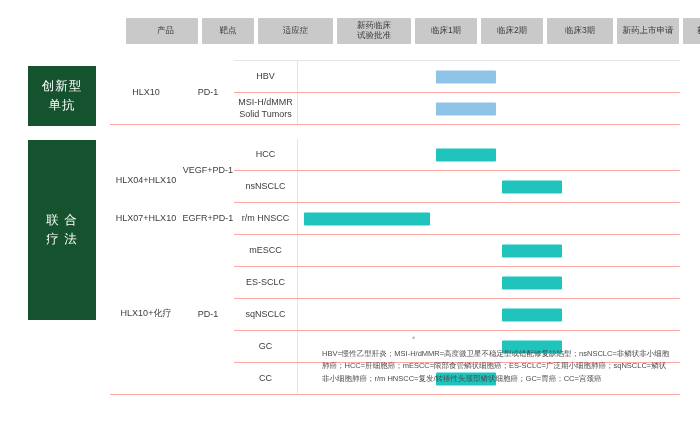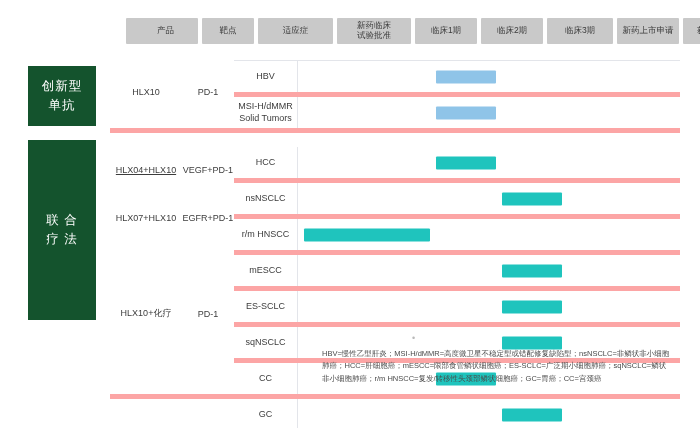--- a/index.html
+++ b/index.html
@@ -73,21 +73,21 @@
   .grid {
     position: absolute;
     left: 110px;
     top: 60px;
     width: 570px;
   }
   .row {
     display: flex;
     align-items: stretch;
     position: relative;
-    border-bottom: 5px solid #fca5a5;
+    border-bottom: 1px solid #fca5a5;
   }
   .row.first {
     border-top: 1px solid #e3e5ea;
   }
   .cell-drug, .cell-target, .cell-indication {
     display: flex;
     align-items: center;
     justify-content: center;
     text-align: center;
     font-size: 9px;
@@ -251,36 +251,36 @@
         <div class="cell-drug"></div>
         <div class="cell-target"></div>
         <div class="cell-indication">sqNSCLC</div>
         <div class="bars">
           <div class="bar" style="left: 204px; width: 60px; background: rgb(31, 196, 189);"></div>
         </div>
       </div>
       <div class="row" style="height: 31px;">
         <div class="cell-drug"></div>
         <div class="cell-target"></div>
+        <div class="cell-indication">GC</div>
+        <div class="bars">
+          <div class="bar" style="left: 204px; width: 60px; background: rgb(31, 196, 189);"></div>
+        </div>
+      </div>
+      <div class="row" style="height: 31px;">
+        <div class="cell-drug"></div>
+        <div class="cell-target"></div>
         <div class="cell-indication">CC</div>
         <div class="bars">
           <div class="bar" style="left: 138px; width: 60px; background: rgb(31, 196, 189);"></div>
-        </div>
-      </div>
-      <div class="row" style="height: 31px;">
-        <div class="cell-drug"></div>
-        <div class="cell-target"></div>
-        <div class="cell-indication">GC</div>
-        <div class="bars">
-          <div class="bar" style="left: 204px; width: 60px; background: rgb(31, 196, 189);"></div>
         </div>
       </div>
       <div class="merge" style="left: 0px; top: 0px; width: 72px; height: 63px;">HLX10</div>
       <div class="merge" style="left: 72px; top: 0px; width: 52px; height: 63px;">PD-1</div>
-      <div class="merge" style="left: 0px; top: 78px; width: 72px; height: 63px; text-decoration: underline;">HLX04+HLX10</div>
+      <div class="merge" style="left: 0px; top: 88px; width: 72px; height: 63px;">HLX04+HLX10</div>
       <div class="merge" style="left: 72px; top: 78px; width: 52px; height: 63px;">VEGF+PD-1</div>
       <div class="merge" style="left: 0px; top: 142px; width: 72px; height: 31px;">HLX07+HLX10</div>
       <div class="merge" style="left: 72px; top: 142px; width: 52px; height: 31px;">EGFR+PD-1</div>
       <div class="merge" style="left: 0px; top: 174px; width: 72px; height: 159px;">HLX10+化疗</div>
       <div class="merge" style="left: 72px; top: 174px; width: 52px; height: 159px;">PD-1</div>
     </div>
 
   <div class="dot">•</div>
 
 

